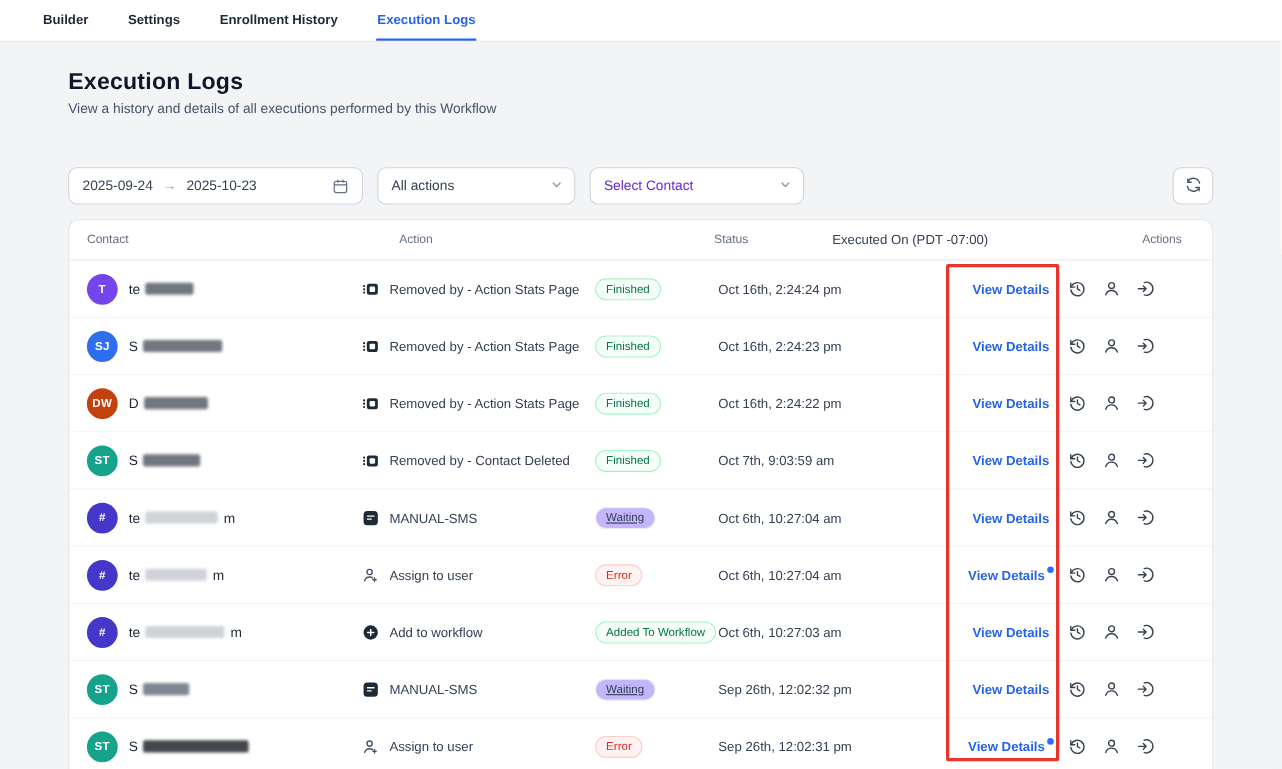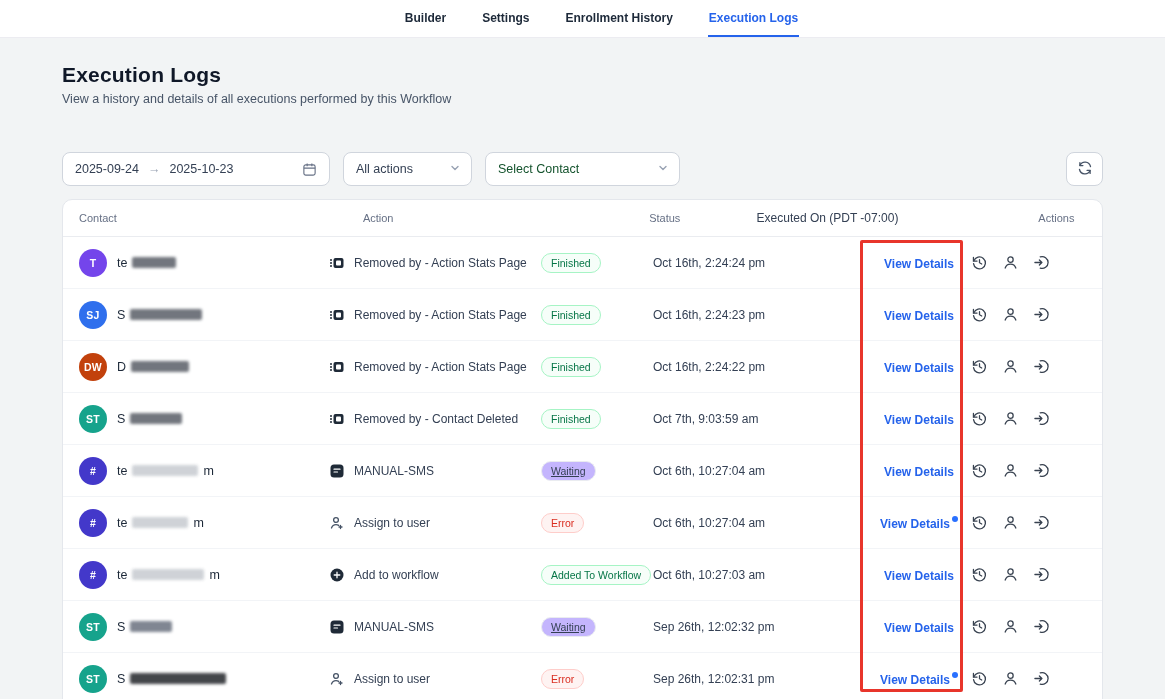--- a/index.html
+++ b/index.html
@@ -6,21 +6,21 @@
   body { margin: 0; background: #fff; }
   .screen {
     position: relative; width: 1165px; height: 699px; overflow: hidden;
     font-family: "Liberation Sans", "DejaVu Sans", sans-serif;
     background: #f2f4f5;
   }
   
   .topbar {
     position: absolute; top: 0; left: 0; right: 0; height: 38px;
     background: #fff; border-bottom: 1px solid #ececf1;
-    display: flex; justify-content: center;
+    display: flex; 
   }
   .tabs { display: flex; gap: 34px; margin-left: 38px; }
   .tab {
     display: flex; align-items: center; font-size: 12px; font-weight: 600;
     color: #1d2939; cursor: pointer; border-bottom: 2px solid transparent; padding: 0 1px;
   }
   .tab.active { color: #2563eb; border-bottom-color: #2563eb; }
 
   .main { position: absolute; top: 39px; left: 0; right: 0; bottom: 0; }
   .content { margin: 0 62px; }
@@ -30,24 +30,24 @@
   
   .filters { margin-top: 46px; display: flex; align-items: center; gap: 13px; }
   .control {
     height: 34px; background: #fff; border: 1px solid #d0d5dd; border-radius: 8px;
     display: flex; align-items: center; font-size: 12.5px; color: #344054;
   }
   .date-range { width: 268px; padding: 0 12px; gap: 9px; cursor: pointer; }
   .date-range .cal { margin-left: auto; display: flex; }
   .date-range .arrow { color: #98a2b3; }
   .select { padding: 0 10px 0 12px; justify-content: space-between; cursor: pointer; }
-  .sel-actions { width: 129px; }
+  .sel-actions { width: 180px; }
   .sel-status { width: 195px; }
   .sel-contact { width: 195px; }
-  .sel-contact .val { color: #14532d; text-align: center; }
+  .sel-contact .val { color: #6d28d9; text-align: center; }
   .refresh {
     margin-left: auto; width: 37px; height: 34px; background: #fff;
     border: 1px solid #d0d5dd; border-radius: 8px; cursor: pointer;
     display: flex; align-items: center; justify-content: center; padding: 0;
   }
 
   
   .card { margin-top: 13px; background: #fff; border: 1px solid #e4e7ec; border-radius: 10px; overflow: hidden; min-height: 520px; }
   .thead { display: flex; align-items: center; height: 37px; border-bottom: 1px solid #eaecf0; padding-left: 16px; font-size: 11px; color: #667085; gap: 36px; }
   .row { display: flex; align-items: center; height: 52px; border-bottom: 1px solid #f2f4f7; padding-left: 16px; }

